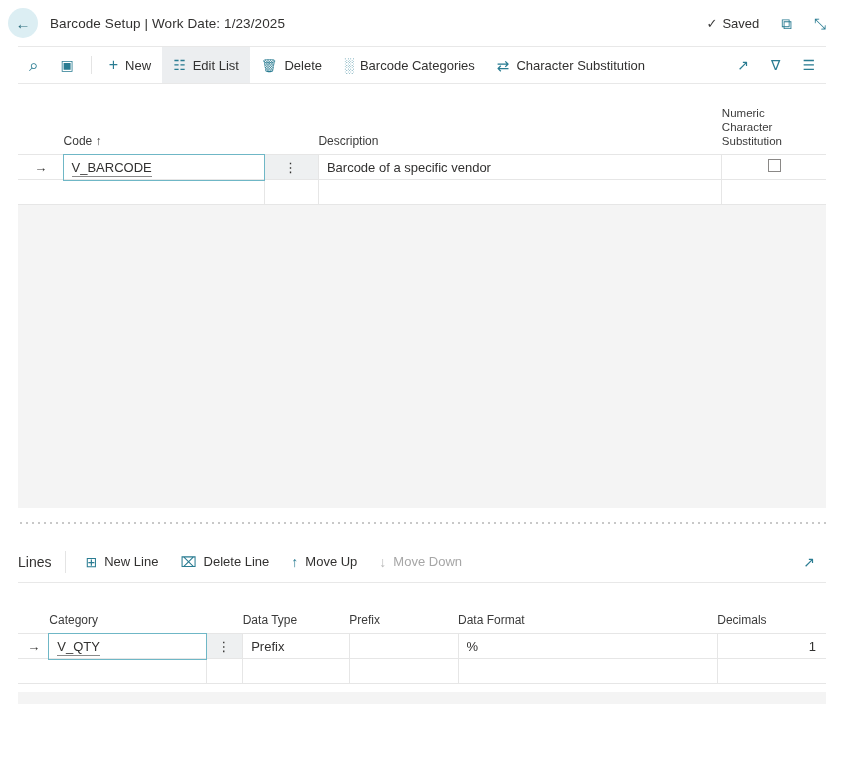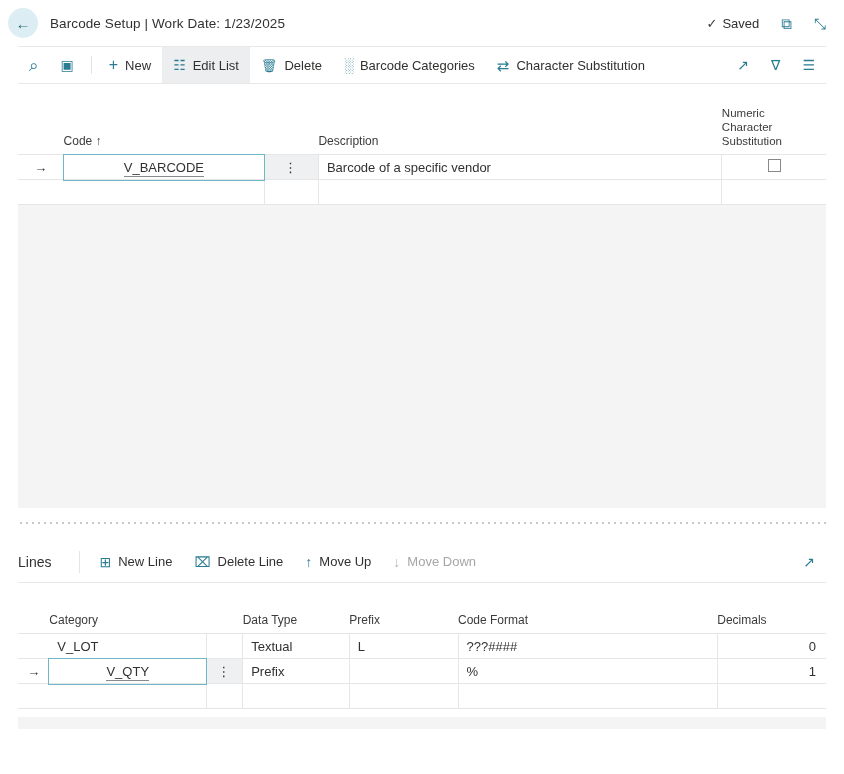--- a/index.html
+++ b/index.html
@@ -145,21 +145,20 @@
     cursor: pointer;
     letter-spacing: 1px;
     font-size: 14px;
   }
   .link-underline {
     border-bottom: 1px solid #8a8a8a;
     padding-bottom: 1px;
   }
   .cell-focus {
     outline: 1px solid #6fb7c6;
-    text-align: center;
   }
   .chk {
     width: 13px; height: 13px;
     border: 1px solid #8a8886;
     display: inline-block;
     background: #fff;
     cursor: pointer;
   }
   .center { text-align: center; }
   .right { text-align: right; }
@@ -186,21 +185,21 @@
   .lines-bar {
     margin: 16px 18px 0 18px;
     height: 42px;
     display: flex;
     align-items: center;
     border-bottom: 1px solid #e8e8e8;
   }
   .lines-title {
     font-size: 14px;
     color: #323130;
-    padding-right: 28px;
+    padding-right: 14px;
     margin-right: 8px;
     border-right: 1px solid #e4e4e4;
     height: 22px;
     display: flex;
     align-items: center;
   }
   .tb-item.disabled { color: #a6a6a6; cursor: default; }
   .tb-item.disabled .tb-ico { color: #b9b9b9; }
 
   .lines-grid-area {
@@ -364,36 +363,27 @@
         <col class="lcol-fmt">
         <col class="lcol-dec">
     </colgroup>
     <thead>
       <tr>
         <th></th>
         <th>Category</th>
         <th></th>
         <th>Data Type</th>
         <th>Prefix</th>
-        <th>Code Format</th>
+        <th>Data Format</th>
         <th class="right" style="padding-right:10px">Decimals</th>
       </tr>
     </thead>
     <tbody>
 
 
-      <tr>
-        <td class="arrow-cell"></td>
-        <td>V_LOT</td>
-        <td class="cell-sep"></td>
-        <td class="cell-sep">Textual</td>
-        <td class="cell-sep">L</td>
-        <td class="cell-sep">???####</td>
-        <td class="cell-sep right" style="padding-right:10px">0</td>
-      </tr>
 
 
       <tr>
         <td class="arrow-cell">→</td>
         <td class="cell-focus">
           <span class="link-underline">V_QTY</span>
         </td>
         <td class="dots-cell">⋮</td>
         <td class="cell-sep">Prefix</td>
         <td class="cell-sep"></td>

